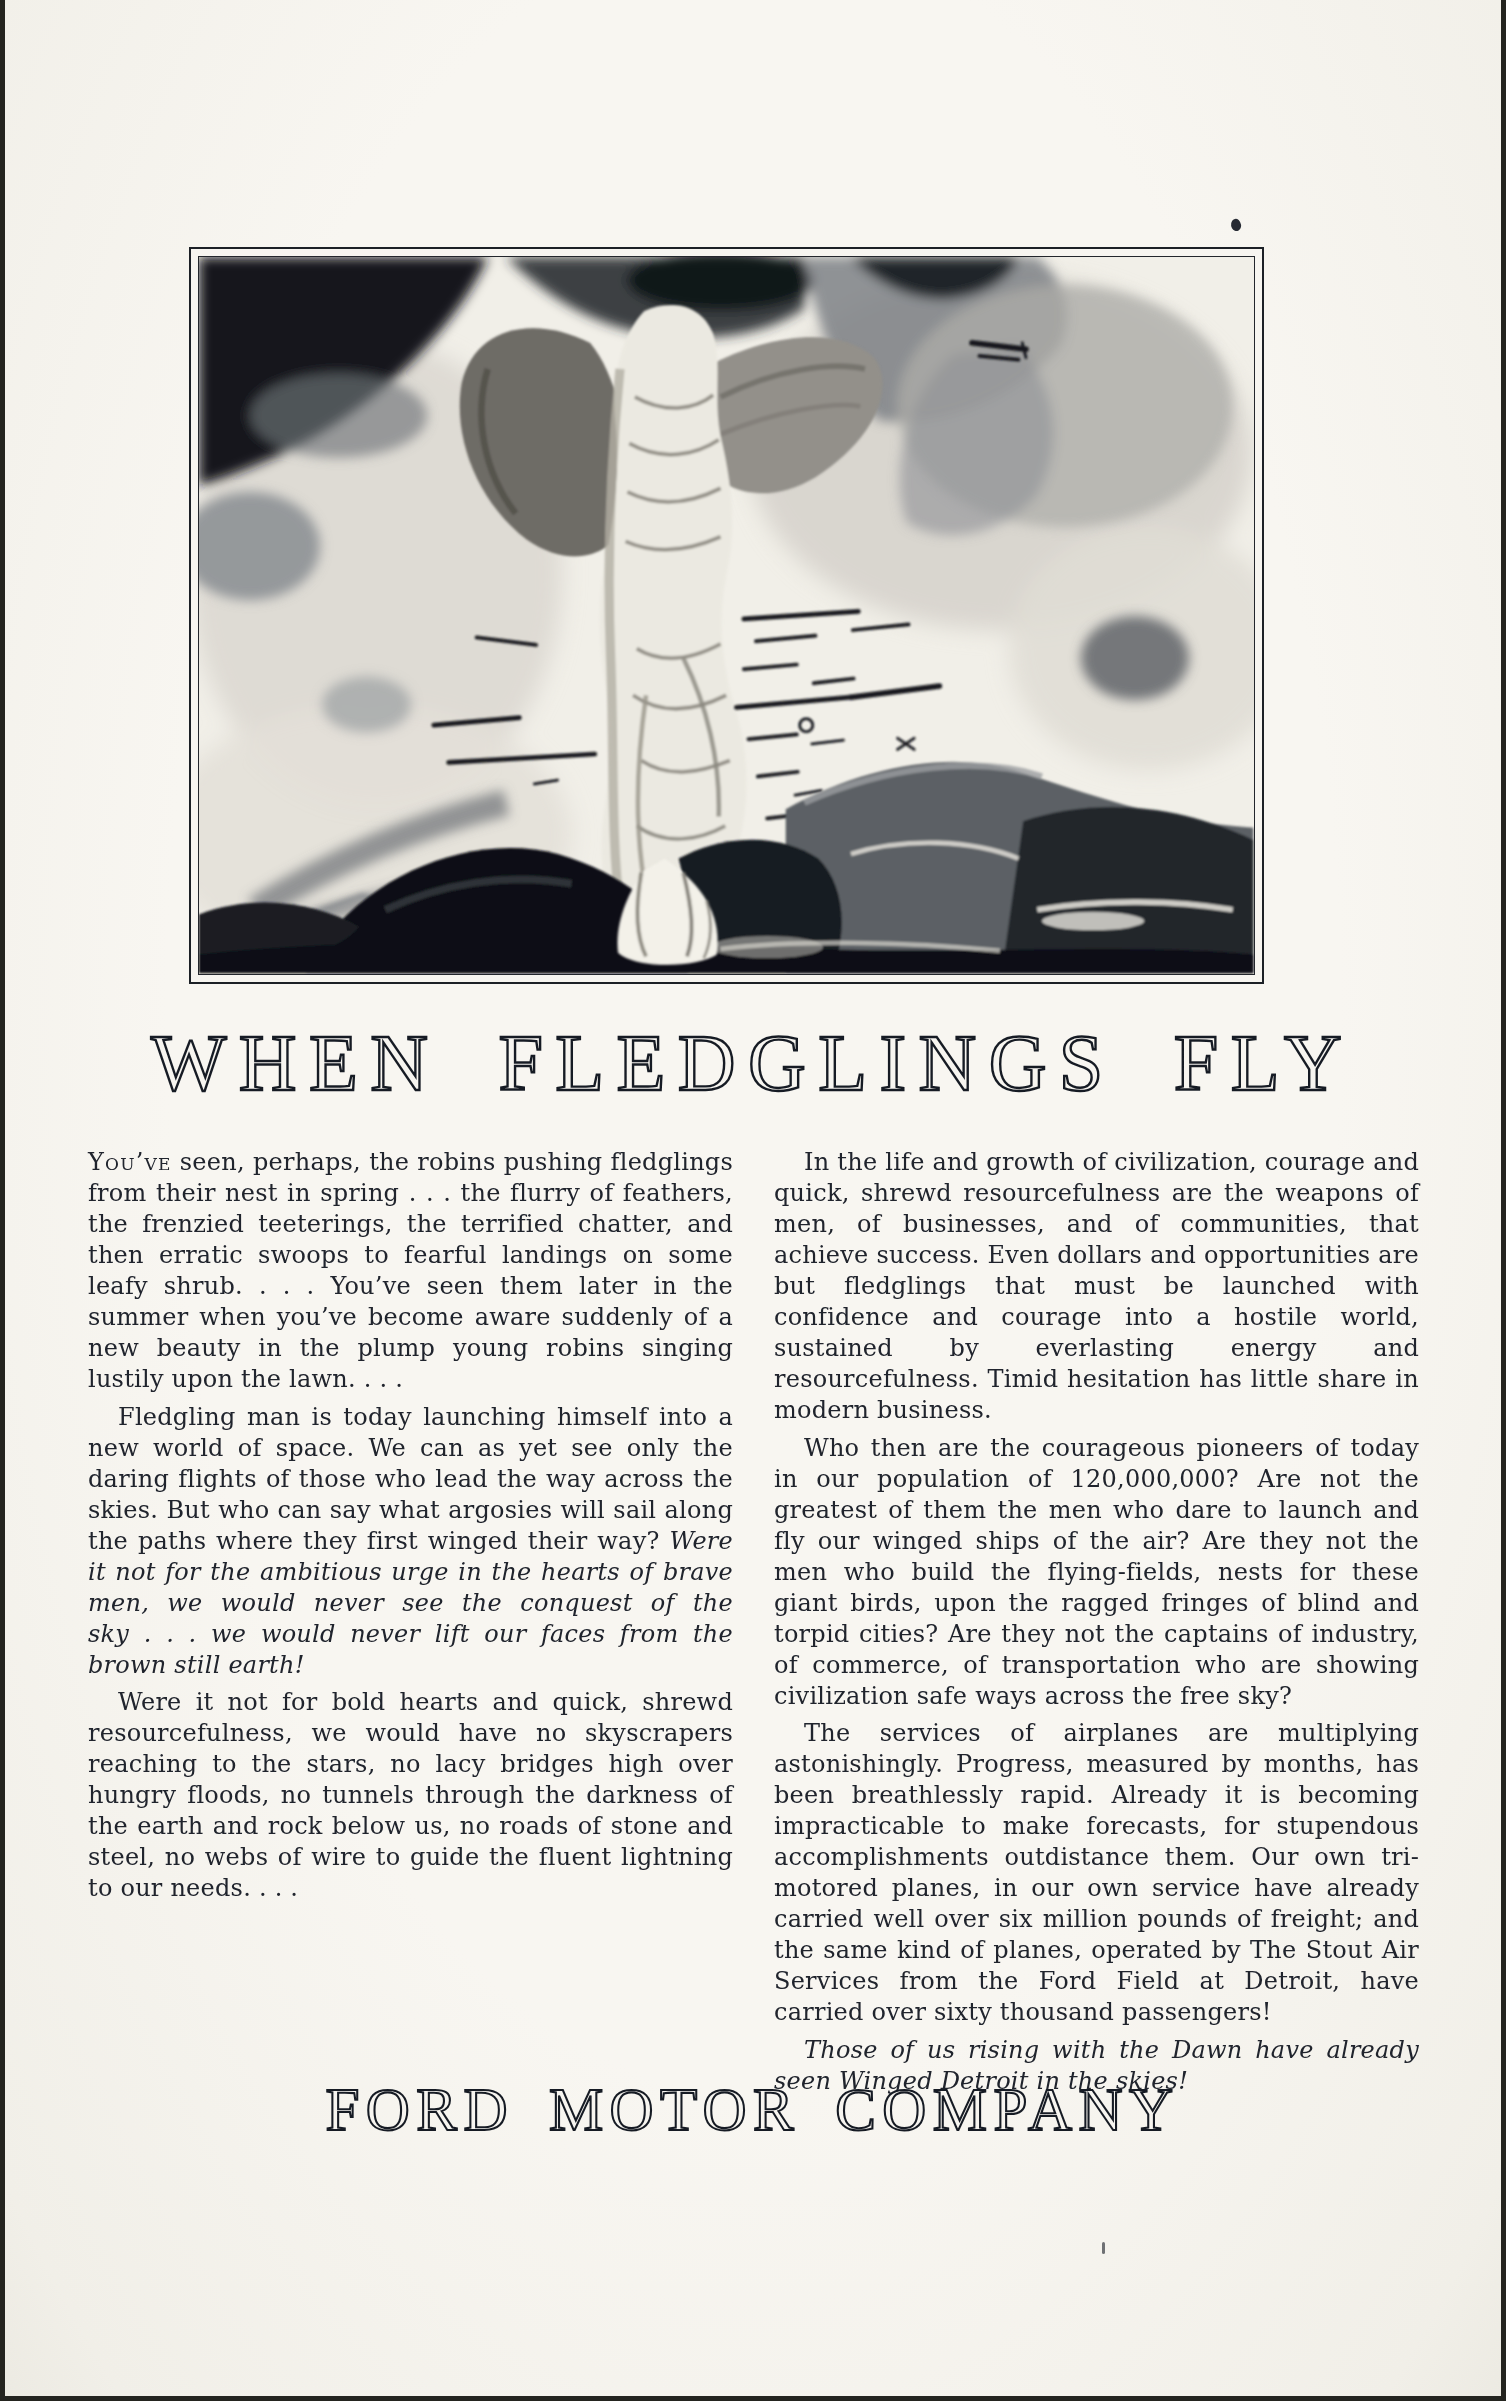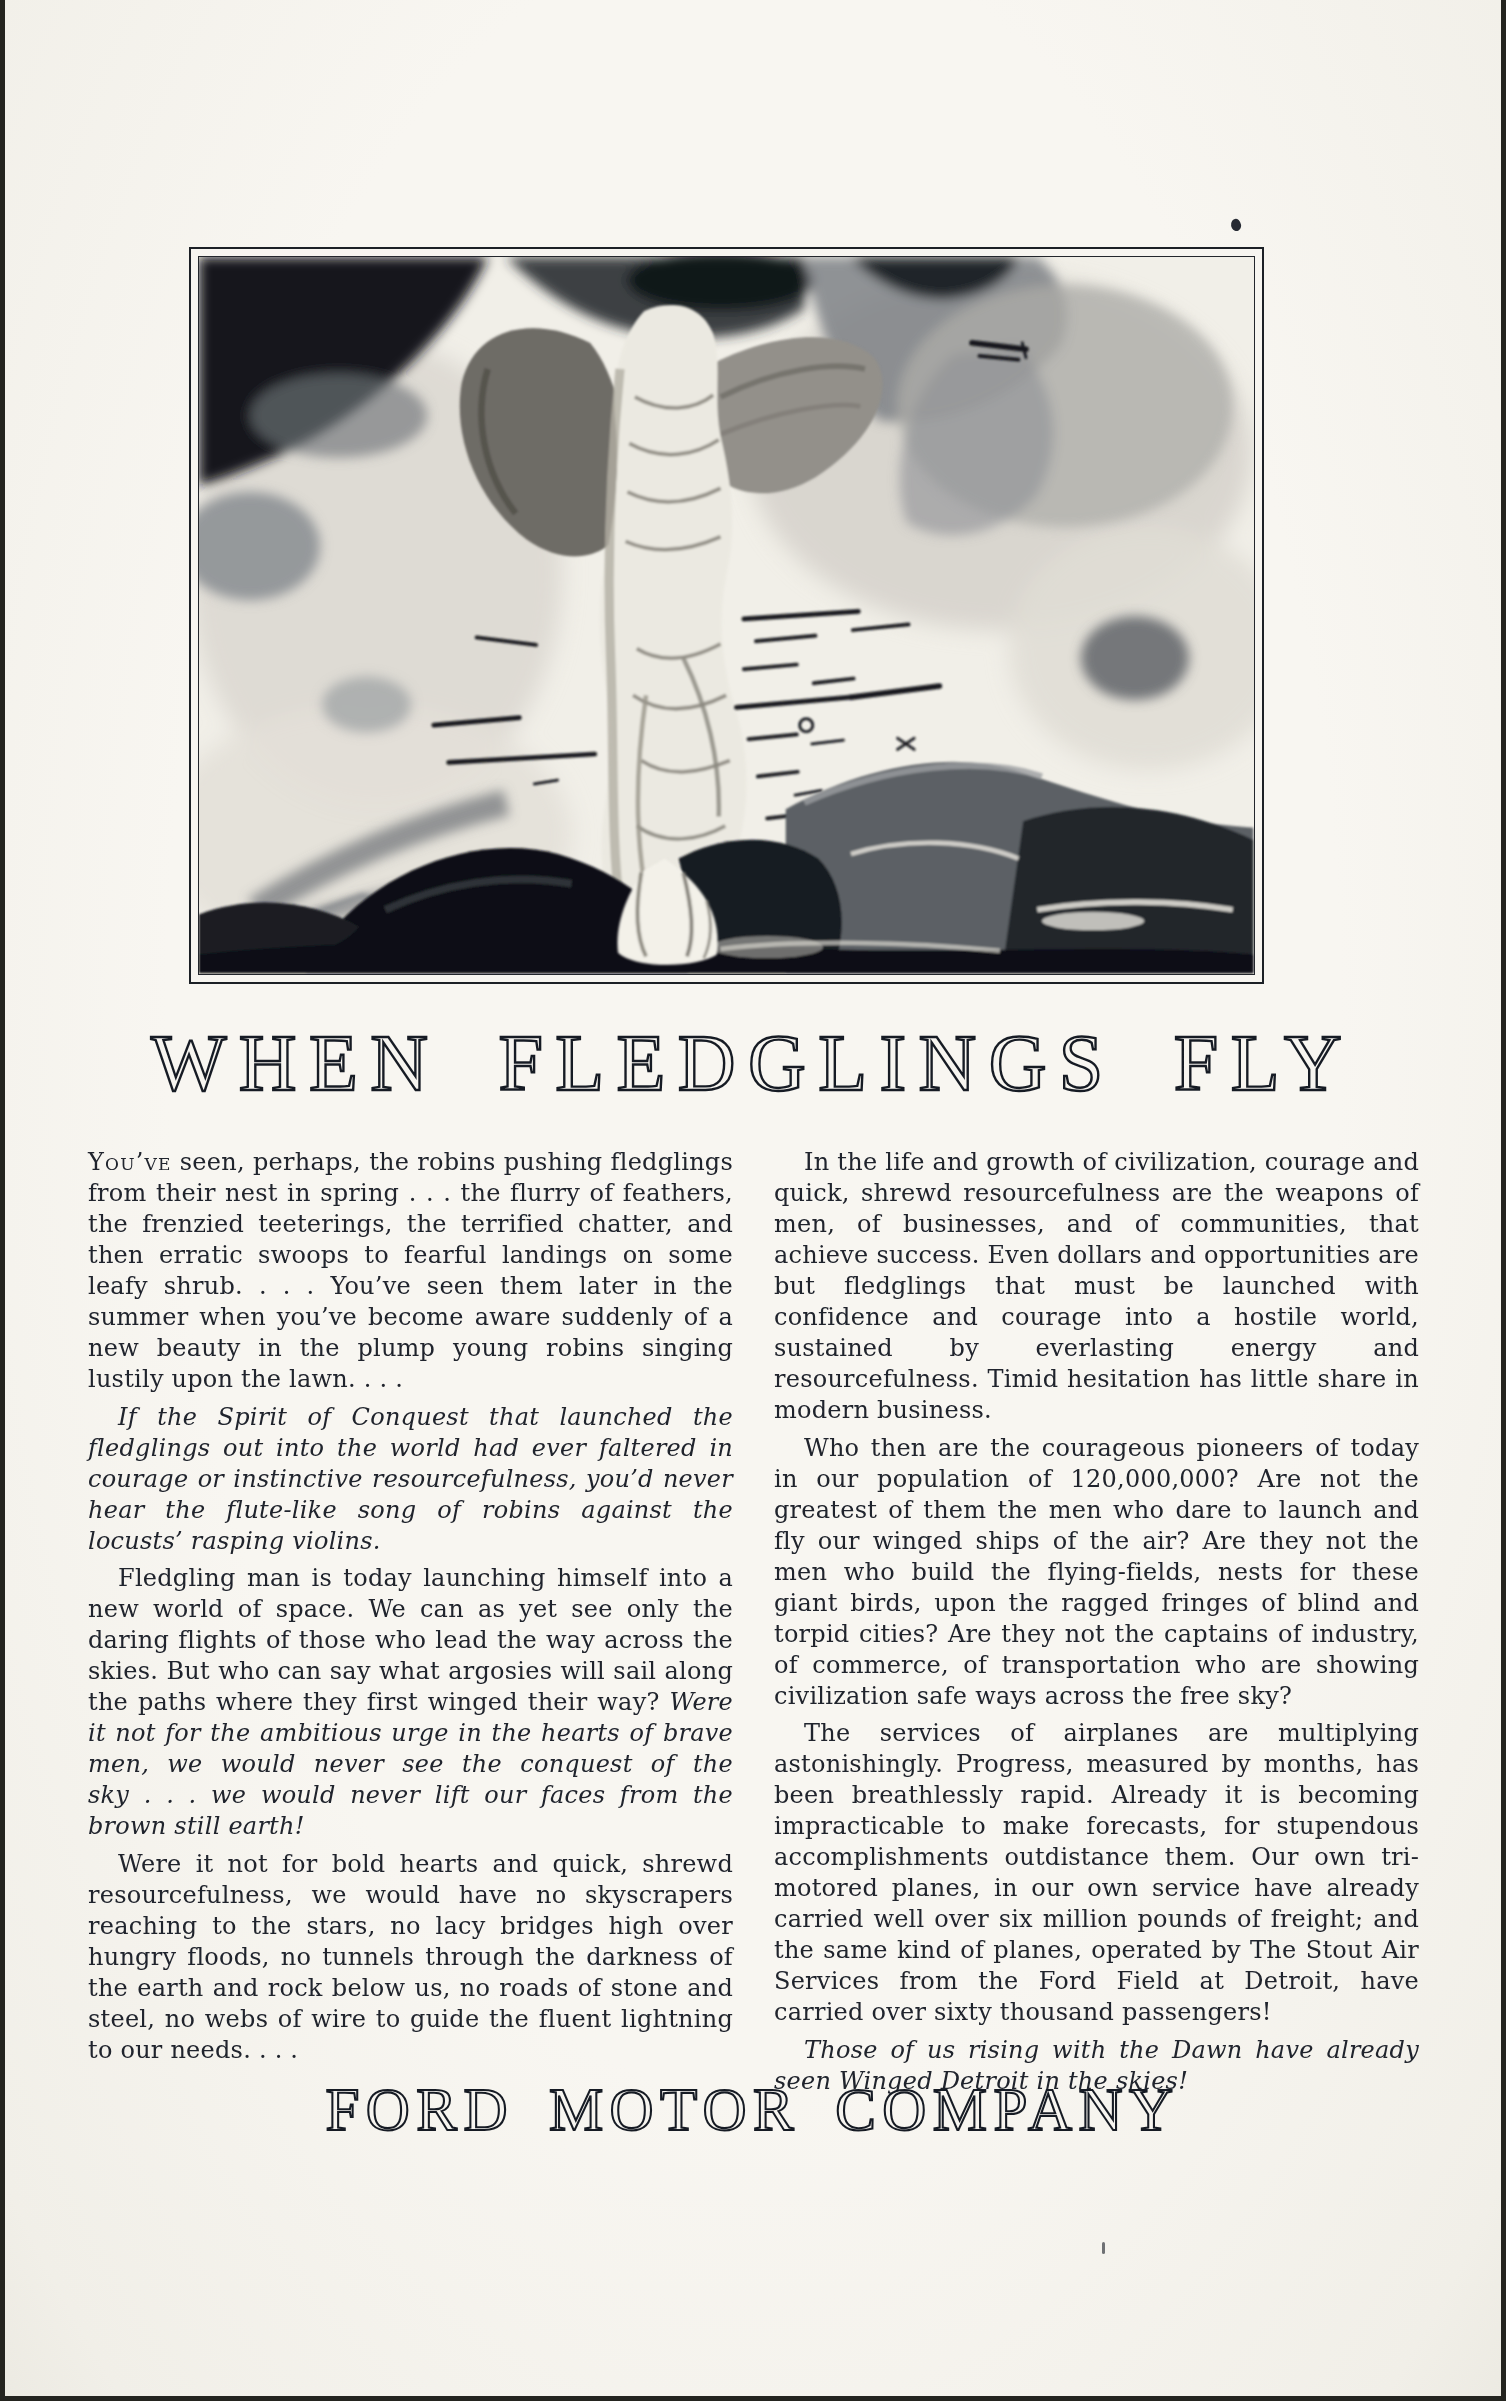--- a/index.html
+++ b/index.html
@@ -187,21 +187,20 @@
         </g>
       </svg>
     </div>
   </figure>
 
   <h1 class="title engraved">WHEN FLEDGLINGS FLY</h1>
 
   <main class="columns">
     <section class="col">
       <p class="no-indent"><span class="lead-caps">You’ve</span><span> seen, perhaps, the robins pushing fledglings from their nest in spring&nbsp;.&nbsp;.&nbsp;. the flurry of feathers, the frenzied teeterings, the terrified chatter, and then erratic swoops to fearful landings on some leafy shrub.&nbsp;.&nbsp;.&nbsp;. You’ve seen them later in the summer when you’ve become aware suddenly of a new beauty in the plump young robins singing lustily upon the lawn.&nbsp;.&nbsp;.&nbsp;.</span></p>
-      <p class="italic">If the Spirit of Conquest that launched the fledglings out into the world had ever faltered in courage or instinctive resourcefulness, you’d never hear the flute-like song of robins against the locusts’ rasping violins.</p>
       <p><span>Fledgling man is today launching himself into a new world of space. We can as yet see only the daring flights of those who lead the way across the skies. But who can say what argosies will sail along the paths where they first winged their way? </span><span class="italic">Were it not for the ambitious urge in the hearts of brave men, we would never see the conquest of the sky&nbsp;.&nbsp;.&nbsp;. we would never lift our faces from the brown still earth!</span></p>
       <p>Were it not for bold hearts and quick, shrewd resourcefulness, we would have no skyscrapers reaching to the stars, no lacy bridges high over hungry floods, no tunnels through the darkness of the earth and rock below us, no roads of stone and steel, no webs of wire to guide the fluent lightning to our needs.&nbsp;.&nbsp;.&nbsp;.</p>
     </section>
     <section class="col">
       <p>In the life and growth of civilization, courage and quick, shrewd resourcefulness are the weapons of men, of businesses, and of communities, that achieve success. Even dollars and opportunities are but fledglings that must be launched with confidence and courage into a hostile world, sustained by everlasting energy and resourcefulness. Timid hesitation has little share in modern business.</p>
       <p>Who then are the courageous pioneers of today in our population of 120,000,000? Are not the greatest of them the men who dare to launch and fly our winged ships of the air? Are they not the men who build the flying-fields, nests for these giant birds, upon the ragged fringes of blind and torpid cities? Are they not the captains of industry, of commerce, of transportation who are showing civilization safe ways across the free sky?</p>
       <p>The services of airplanes are multiplying astonishingly. Progress, measured by months, has been breathlessly rapid. Already it is becoming impracticable to make forecasts, for stupendous accomplishments outdistance them. Our own tri-motored planes, in our own service have already carried well over six million pounds of freight; and the same kind of planes, operated by The Stout Air Services from the Ford Field at Detroit, have carried over sixty thousand passengers!</p>
       <p class="italic">Those of us rising with the Dawn have already seen Winged Detroit in the skies!</p>
     </section>
   </main>

